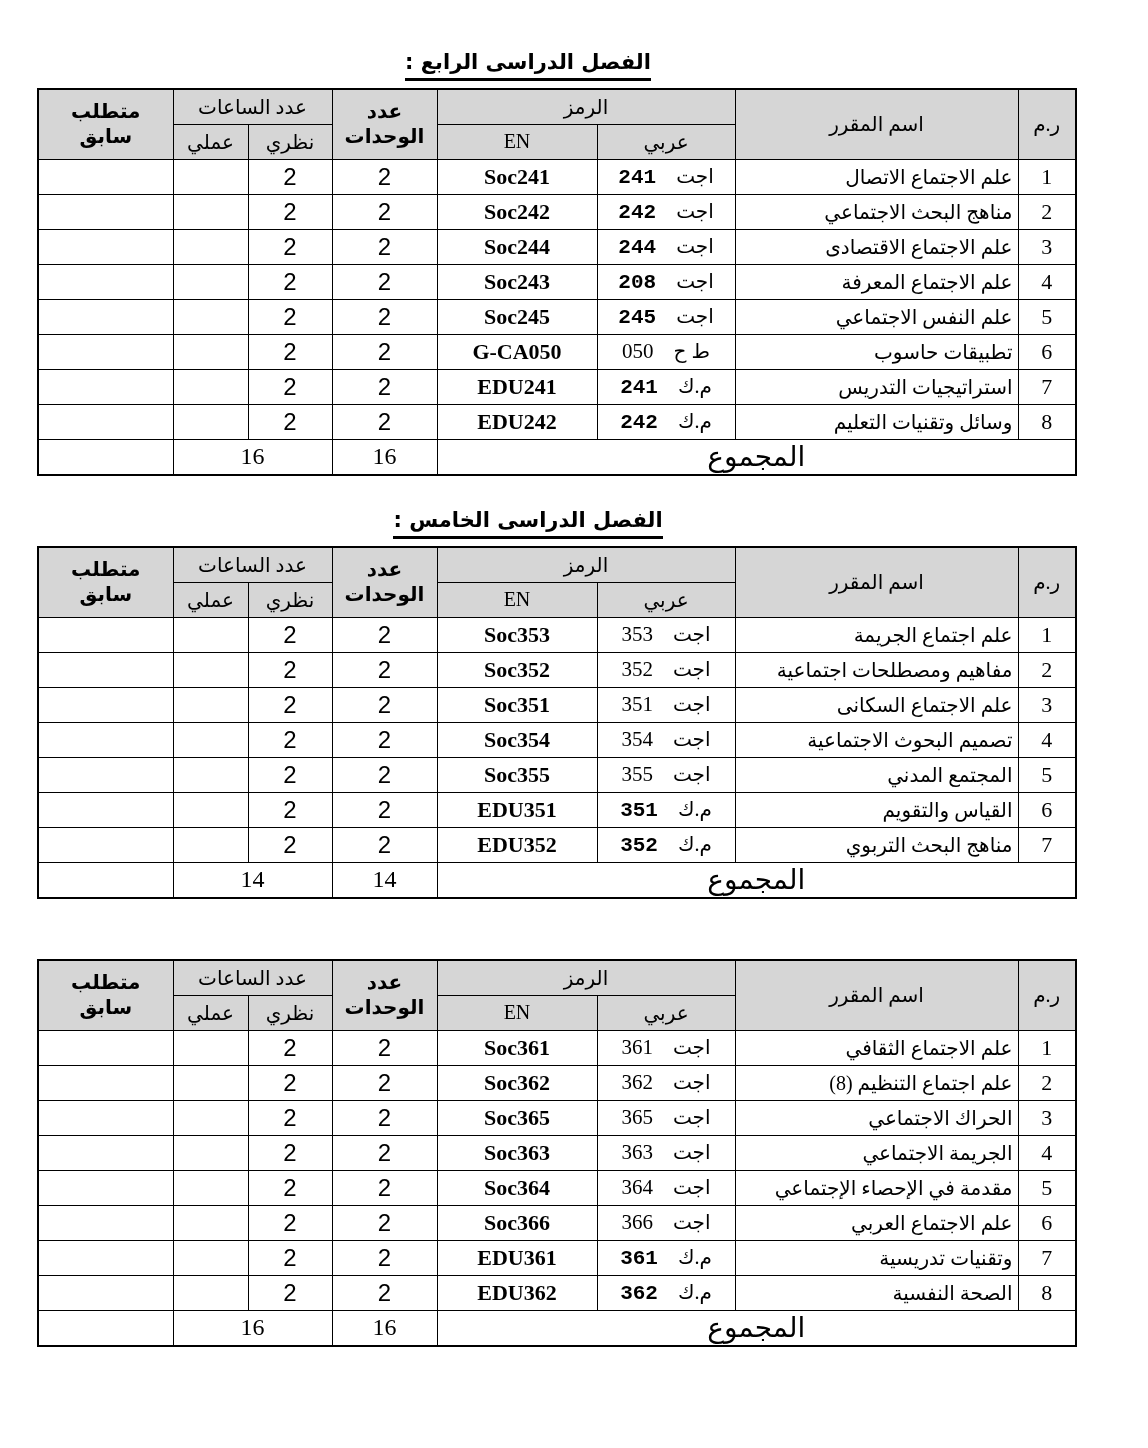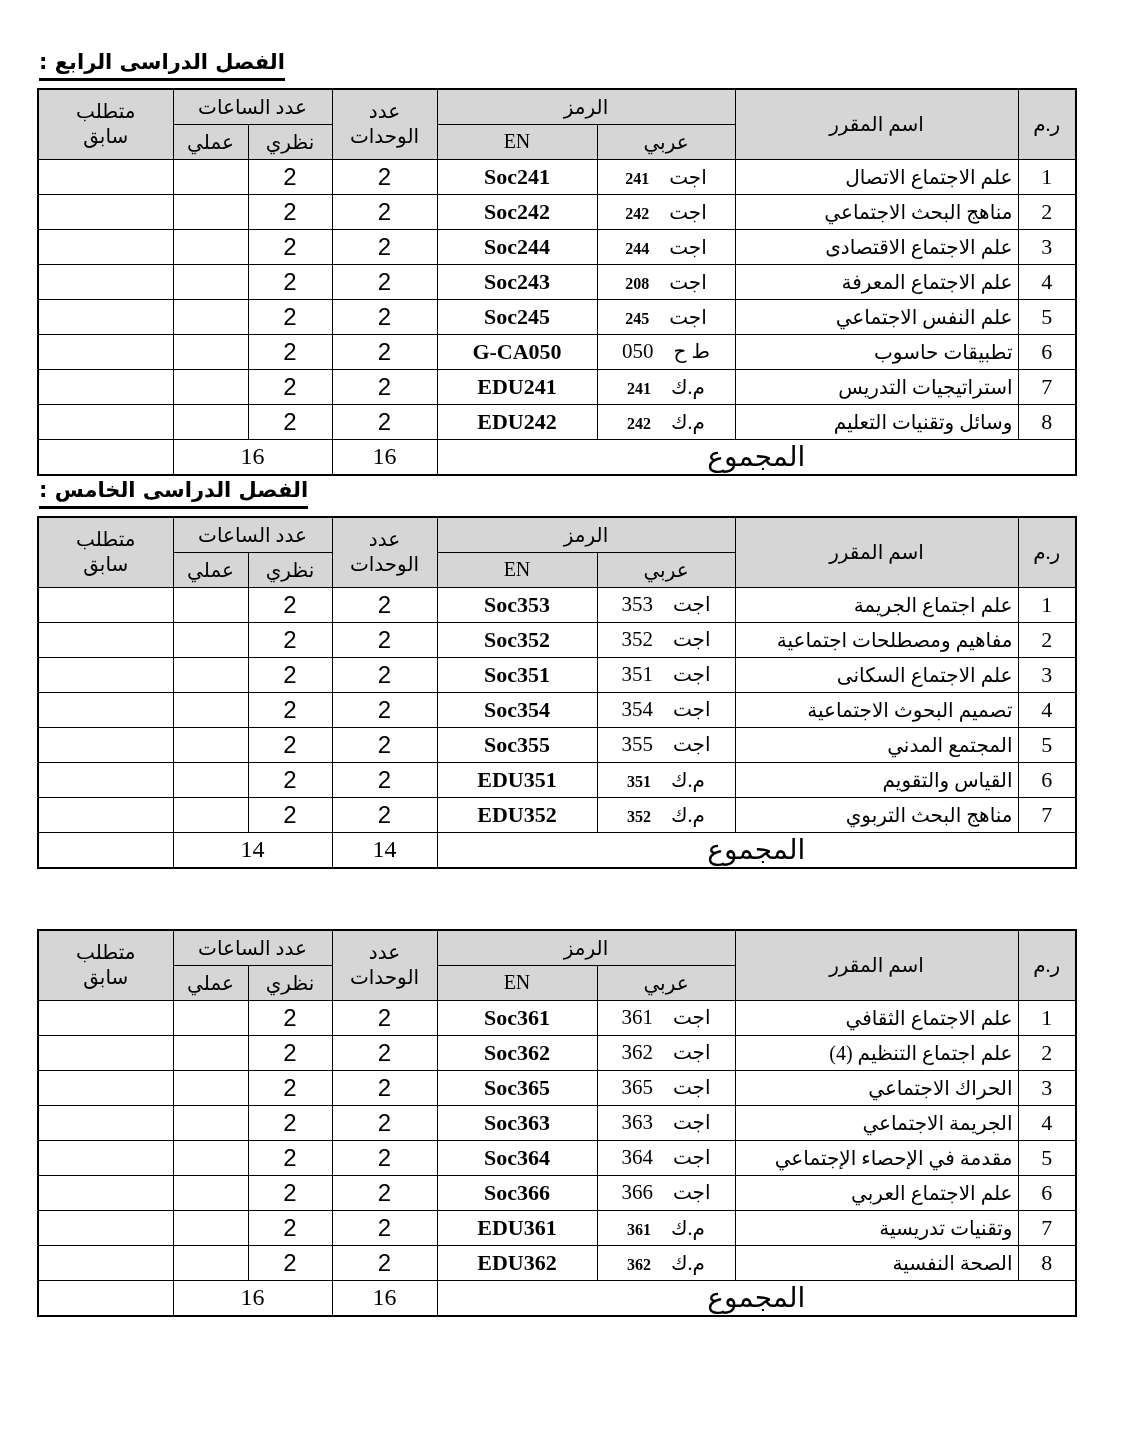--- a/index.html
+++ b/index.html
@@ -12,24 +12,24 @@
     width:1148px;min-height:1448px;
     font-family:"Liberation Serif","DejaVu Sans",serif;
     color:#000;
   }
   .sheet{
     width:1148px;min-height:1448px;
     padding:48px 71px 40px 39px;
     direction:rtl;
   }
   .section{margin:0;}
-  .section + .section{}
+  .section + .section{margin-top:30px;}
   .section.big-gap{margin-top:60px;}
   .sec-title-wrap{
-    text-align:left;
+    text-align:center;
     padding-left:0;
     padding-right:0;
     margin-bottom:7px;
   }
   .sec-title{
     display:inline-block;
     margin-right:60px;
     font-family:"DejaVu Sans","Liberation Sans",sans-serif;
     font-weight:bold;
     font-size:21px;
@@ -54,38 +54,38 @@
   }
   .course-table thead tr{height:35px;}
   .course-table tbody tr{height:35px;}
   .course-table tfoot tr{height:36px;}
   .course-table thead th{
     background:var(--header-bg);
     font-weight:normal;
     font-size:20px;
   }
   th.h-en{font-size:22px;}
-  .two-line span{display:block;line-height:25px;}
+  .two-line span{display:block;line-height:25px;font-weight:bold;}
   
   col.w-no{width:58px;}
   col.w-name{width:283px;}
   col.w-car{width:138px;}
   col.w-cen{width:160px;}
   col.w-units{width:105px;}
   col.w-theory{width:84px;}
   col.w-pract{width:75px;}
   col.w-pre{width:135px;}
   td.c-no{font-size:22px;}
   td.c-name{text-align:right;padding-left:4px;padding-right:5px;font-size:20px;}
   td.c-ar{font-size:20px;}
   .code-ar-label{margin-left:20px;}
   .code-ar-num{font-size:21px;}
   .code-ar-num.bold-num{
-    font-family:Liberation Serif, serif;
-    font-weight:bold;font-size:16px;
+    font-family:Liberation Mono, monospace;
+    font-weight:bold;font-size:21px;
   }
   td.c-en{font-size:22px;font-weight:bold;}
   td.c-num2{
     font-family:"Liberation Sans","DejaVu Sans",sans-serif;
     font-size:24px;
   }
   tfoot td.t-label{font-size:28px;}
   tfoot td.t-num{font-size:24px;}
 </style>
 </head>
@@ -383,21 +383,21 @@
             <td class="c-name">علم الاجتماع الثقافي</td>
             <td class="c-ar"><span class="code-ar-label">اجت</span><span class="code-ar-num">361</span></td>
             <td class="c-en">Soc361</td>
             <td class="c-num2">2</td>
             <td class="c-num2">2</td>
             <td class="c-num2"></td>
             <td class="c-pre"></td>
           </tr>
           <tr>
             <td class="c-no">2</td>
-            <td class="c-name">علم اجتماع التنظيم (4)</td>
+            <td class="c-name">علم اجتماع التنظيم (8)</td>
             <td class="c-ar"><span class="code-ar-label">اجت</span><span class="code-ar-num">362</span></td>
             <td class="c-en">Soc362</td>
             <td class="c-num2">2</td>
             <td class="c-num2">2</td>
             <td class="c-num2"></td>
             <td class="c-pre"></td>
           </tr>
           <tr>
             <td class="c-no">3</td>
             <td class="c-name">الحراك الاجتماعي</td>

